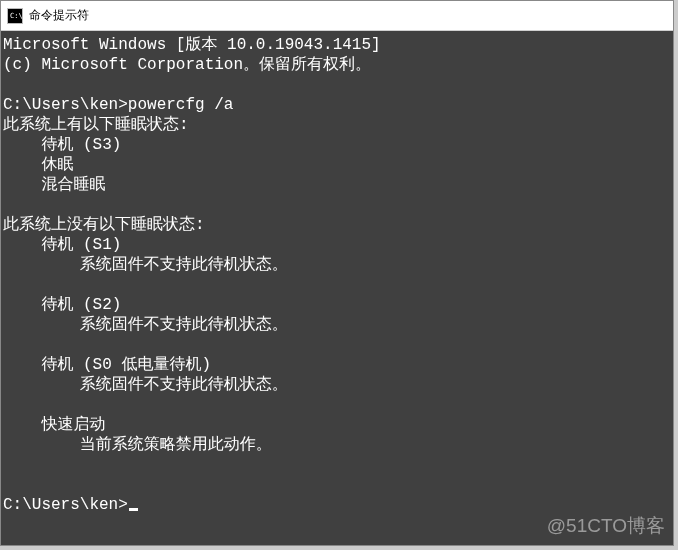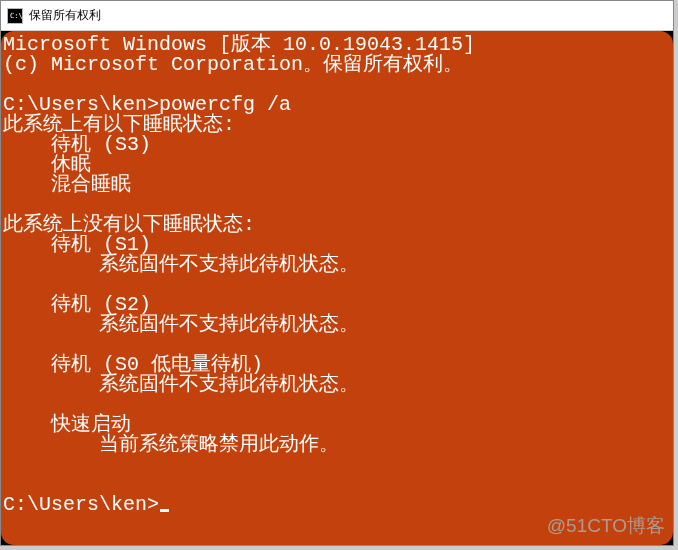--- a/index.html
+++ b/index.html
@@ -38,30 +38,29 @@
     font-size: 12px;
     color: #000;
     white-space: nowrap;
   }
   .terminal {
     position: absolute;
     top: 30px;
     left: 0;
     right: 0;
     bottom: 0;
-    background: #c2410c;
+    background: #404040;
     color: #fff;
     font-family: "NSimSun", "SimSun", "Consolas", "Courier New", monospace;
-    font-size: 20px;
+    font-size: 16px;
     line-height: 20px;
     padding: 4px 2px 4px 2px;
     white-space: pre;
     overflow: hidden;
     box-sizing: border-box;
-    border-radius: 13px;
   }
   .line {
     min-height: 20px;
   }
   .cursor {
     display: inline-block;
     width: 9px;
     height: 3px;
     background: #fff;
     vertical-align: -2px;
@@ -84,19 +83,19 @@
 <div class="window">
 
   <div class="titlebar">
     <span class="app-icon">
       <svg width="16" height="16" viewBox="0 0 16 16">
         <rect x="0" y="0" width="16" height="16" fill="#000"></rect>
         <rect x="0.5" y="0.5" width="15" height="15" fill="none" stroke="#bbb" stroke-width="1"></rect>
         <text x="3" y="10" font-family="Consolas,monospace" font-size="7" fill="#fff">C:\</text>
       </svg>
     </span>
-    <span class="title-text">保留所有权利</span>
+    <span class="title-text">命令提示符</span>
   </div>
 
   <div class="terminal" id="terminal-body"><div class="line">Microsoft Windows [版本 10.0.19043.1415]</div><div class="line">(c) Microsoft Corporation。保留所有权利。</div><div class="line">&nbsp;</div><div class="line">C:\Users\ken&gt;powercfg /a</div><div class="line">此系统上有以下睡眠状态:</div><div class="line">    待机 (S3)</div><div class="line">    休眠</div><div class="line">    混合睡眠</div><div class="line">&nbsp;</div><div class="line">此系统上没有以下睡眠状态:</div><div class="line">    待机 (S1)</div><div class="line">        系统固件不支持此待机状态。</div><div class="line">&nbsp;</div><div class="line">    待机 (S2)</div><div class="line">        系统固件不支持此待机状态。</div><div class="line">&nbsp;</div><div class="line">    待机 (S0 低电量待机)</div><div class="line">        系统固件不支持此待机状态。</div><div class="line">&nbsp;</div><div class="line">    快速启动</div><div class="line">        当前系统策略禁用此动作。</div><div class="line">&nbsp;</div><div class="line">&nbsp;</div><div class="line">C:\Users\ken&gt;<span class="cursor"></span></div></div>
 
   <div class="watermark">@51CTO博客</div>
 </div>
 
 </body></html>

